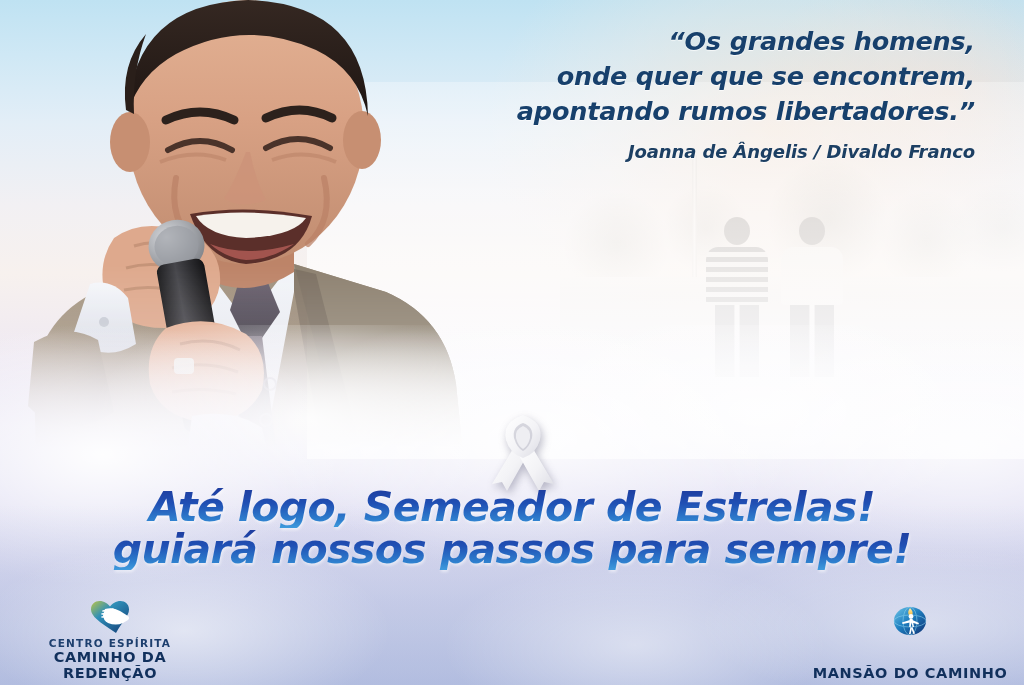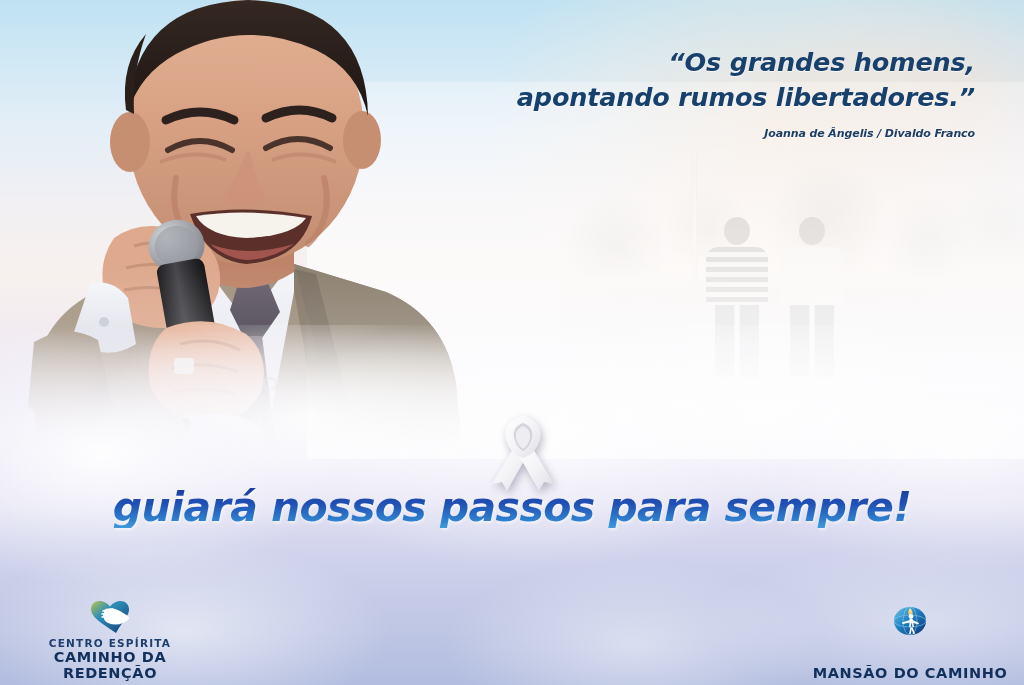--- a/index.html
+++ b/index.html
@@ -118,41 +118,41 @@
     background:
       radial-gradient(ellipse 28% 70% at 18% 70%, rgba(255,255,255,.55) 0%, rgba(255,255,255,0) 72%),
       radial-gradient(ellipse 26% 65% at 62% 78%, rgba(255,255,255,.45) 0%, rgba(255,255,255,0) 72%),
       radial-gradient(ellipse 30% 60% at 90% 66%, rgba(255,255,255,.40) 0%, rgba(255,255,255,0) 72%),
       linear-gradient(180deg, rgba(190,198,228,0) 0%, rgba(176,188,224,.45) 70%, rgba(166,180,220,.55) 100%);
     pointer-events:none;
   }
 
   
   .quote{
-    position:absolute; right:49px; top:45px; width:560px;
+    position:absolute; right:49px; top:24px; width:560px;
     text-align:right;
     z-index:6;
   }
   .quote .line{
     font-family:"DejaVu Sans", sans-serif;
     font-style:italic;
     font-weight:bold;
     font-size:25.5px;
     line-height:35px;
     letter-spacing:-.2px;
     color:#17406c;
     white-space:nowrap;
     text-shadow:0 1px 1px rgba(255,255,255,.75);
   }
   .quote .attrib{
     margin-top:12px;
     font-family:"DejaVu Sans", sans-serif;
     font-style:italic;
     font-weight:bold;
-    font-size:11px;
+    font-size:18px;
     letter-spacing:-.1px;
     color:#1c3f63;
     text-shadow:0 1px 1px rgba(255,255,255,.7);
   }
 
   
   .ribbon{
     position:absolute; left:480px; top:410px; width:86px; height:84px; z-index:7;
     filter:drop-shadow(2px 4px 4px rgba(80,80,110,.38));
   }
@@ -345,20 +345,21 @@
         <path d="M198 424 Q240 416 268 436 L276 470 L192 470 Z" fill="url(#shirt)"></path>
       </svg>
     </div>
   </div>
 
   <div class="clouds"></div>
   <div class="clouds2"></div>
 
   <div class="quote">
     <div class="line">“Os grandes homens,</div>
+    <div class="line">onde quer que se encontrem,</div>
     <div class="line">apontando rumos libertadores.”</div>
     <div class="attrib">Joanna de Ângelis / Divaldo Franco</div>
   </div>
 
   <div class="ribbon">
     <svg viewBox="0 0 86 84" xmlns="http://www.w3.org/2000/svg" aria-hidden="true">
       <defs>
         <linearGradient id="rb" x1="0" y1="0" x2="1" y2="1">
           <stop offset="0" stop-color="#ffffff"></stop>
           <stop offset=".55" stop-color="#f3f3f6"></stop>
@@ -370,20 +371,21 @@
 
       <path d="M49 32 L74 74 L64 72 L59 81 L37 42 Z" fill="url(#rb)"></path>
 
       <path d="M43 5 Q22 12 26 30 Q30 44 43 48 Q56 44 60 30 Q64 12 43 5 Z" fill="url(#rb)"></path>
       <path d="M43 13 Q32 17 34 28 Q37 38 43 41 Q49 38 52 28 Q54 17 43 13 Z" fill="#b9bac6" opacity=".55"></path>
       <path d="M43 16 Q35 19 36 28 Q38 36 43 39 Q48 36 50 28 Q51 19 43 16 Z" fill="#eeeef2"></path>
     </svg>
   </div>
 
   <div class="headline">
+    <div class="hl hl1">Até logo, Semeador de Estrelas!</div>
     <div class="hl hl3">guiará nossos passos para sempre!</div>
   </div>
 
   <div class="logo logo-left">
     <div class="mark">
       <svg width="54" height="34" viewBox="0 0 54 34" xmlns="http://www.w3.org/2000/svg" aria-hidden="true">
         <defs>
           <linearGradient id="hg" x1="0" y1="0" x2="1" y2="1">
             <stop offset="0" stop-color="#b9c44a"></stop>
             <stop offset=".35" stop-color="#2f8fb8"></stop>

